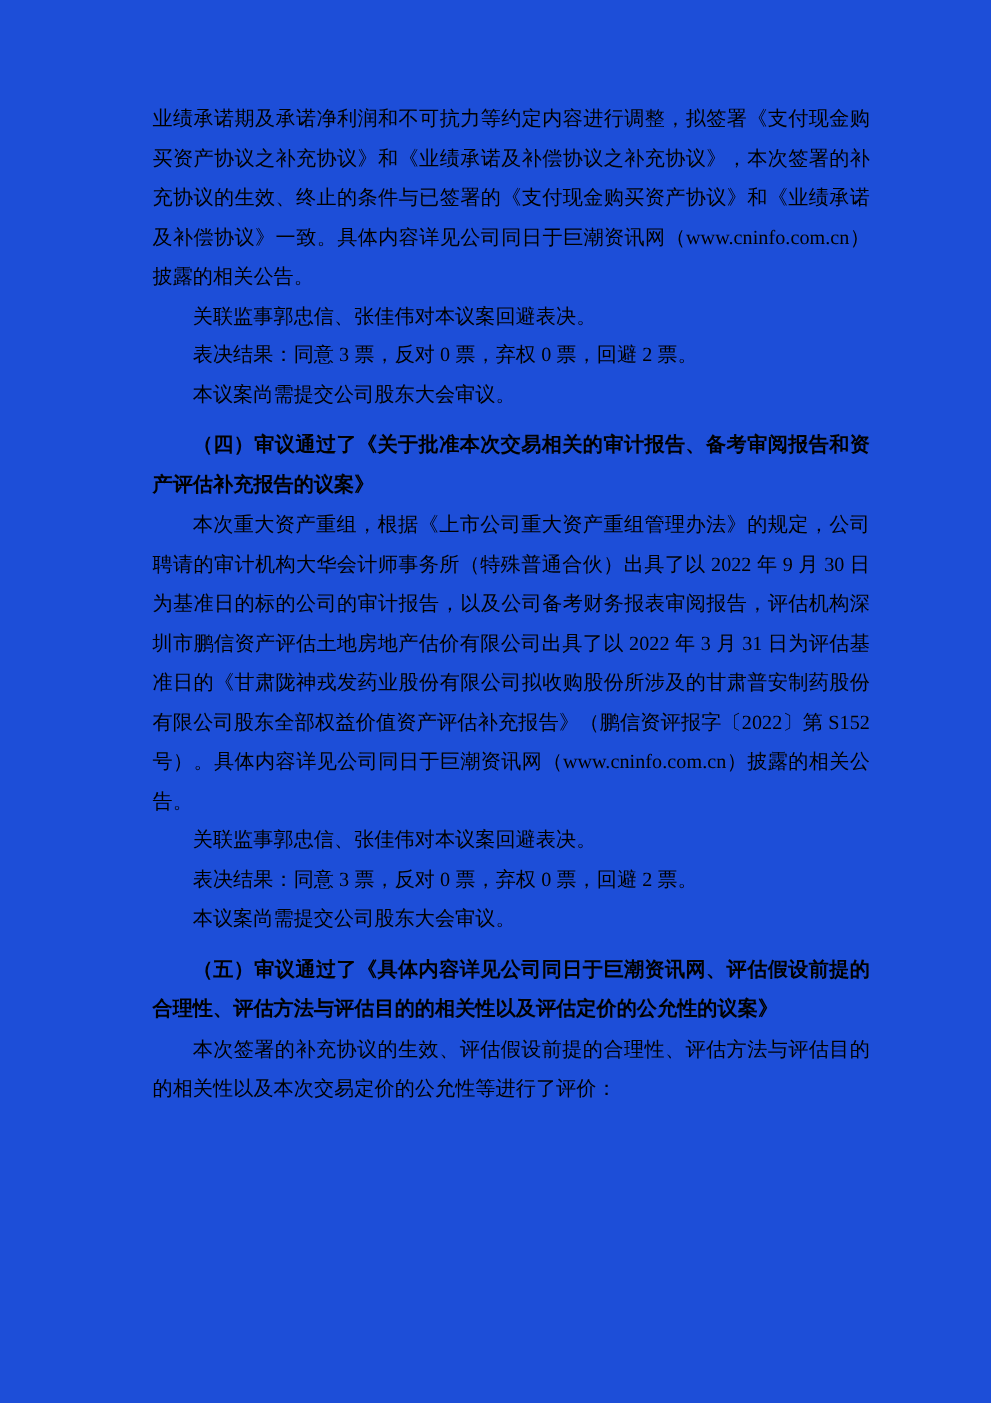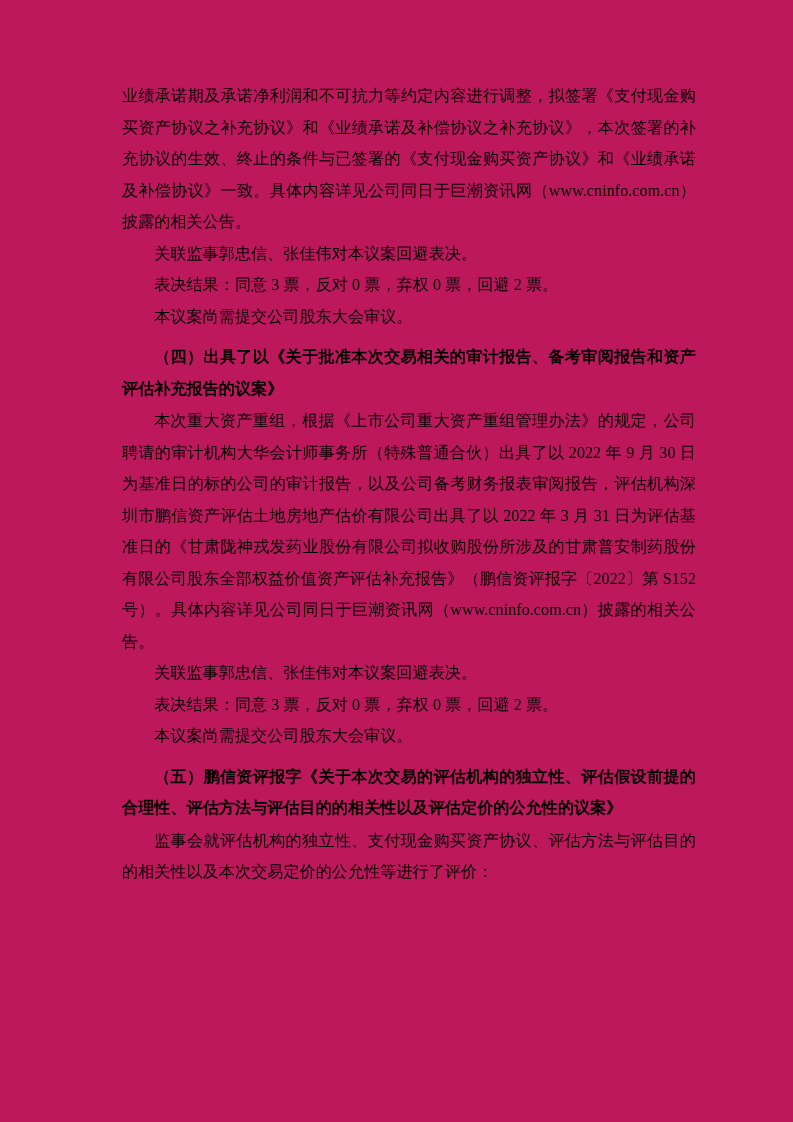--- a/index.html
+++ b/index.html
@@ -4,21 +4,21 @@
 <style>
   html, body {
     margin: 0;
     padding: 0;
     background: #ffffff;
   }
   #page {
     position: relative;
     width: 793px;
     height: 1122px;
-    background: #be185d;
+    background: #1d4ed8;
     overflow: hidden;
     font-family: "Liberation Serif", "DejaVu Serif", serif;
     color: #000000;
   }
   #doc {
     position: absolute;
     left: 122px;
     top: 80px;
     width: 574px;
     font-size: 16.1px;
@@ -42,21 +42,21 @@
 </style>
 </head>
 <body>
 
 <div id="page">
   <div id="doc">
       <p class="body">业绩承诺期及承诺净利润和不可抗力等约定内容进行调整，拟签署《支付现金购买资产协议之补充协议》和《业绩承诺及补偿协议之补充协议》，本次签署的补充协议的生效、终止的条件与已签署的《支付现金购买资产协议》和《业绩承诺及补偿协议》一致。具体内容详见公司同日于巨潮资讯网（www.cninfo.com.cn）披露的相关公告。</p>
       <p class="body indent">关联监事郭忠信、张佳伟对本议案回避表决。</p>
       <p class="body indent">表决结果：同意 3 票，反对 0 票，弃权 0 票，回避 2 票。</p>
       <p class="body indent">本议案尚需提交公司股东大会审议。</p>
-      <p class="heading indent">（四）出具了以《关于批准本次交易相关的审计报告、备考审阅报告和资产评估补充报告的议案》</p>
+      <p class="heading indent">（四）审议通过了《关于批准本次交易相关的审计报告、备考审阅报告和资产评估补充报告的议案》</p>
       <p class="body indent">本次重大资产重组，根据《上市公司重大资产重组管理办法》的规定，公司聘请的审计机构大华会计师事务所（特殊普通合伙）出具了以 2022 年 9 月 30 日为基准日的标的公司的审计报告，以及公司备考财务报表审阅报告，评估机构深圳市鹏信资产评估土地房地产估价有限公司出具了以 2022 年 3 月 31 日为评估基准日的《甘肃陇神戎发药业股份有限公司拟收购股份所涉及的甘肃普安制药股份有限公司股东全部权益价值资产评估补充报告》（鹏信资评报字〔2022〕第 S152 号）。具体内容详见公司同日于巨潮资讯网（www.cninfo.com.cn）披露的相关公告。</p>
       <p class="body indent">关联监事郭忠信、张佳伟对本议案回避表决。</p>
       <p class="body indent">表决结果：同意 3 票，反对 0 票，弃权 0 票，回避 2 票。</p>
       <p class="body indent">本议案尚需提交公司股东大会审议。</p>
-      <p class="heading indent">（五）鹏信资评报字《关于本次交易的评估机构的独立性、评估假设前提的合理性、评估方法与评估目的的相关性以及评估定价的公允性的议案》</p>
-      <p class="body indent">监事会就评估机构的独立性、支付现金购买资产协议、评估方法与评估目的的相关性以及本次交易定价的公允性等进行了评价：</p>
+      <p class="heading indent">（五）审议通过了《具体内容详见公司同日于巨潮资讯网、评估假设前提的合理性、评估方法与评估目的的相关性以及评估定价的公允性的议案》</p>
+      <p class="body indent">本次签署的补充协议的生效、评估假设前提的合理性、评估方法与评估目的的相关性以及本次交易定价的公允性等进行了评价：</p>
     </div>
 </div>
 
 </body></html>

